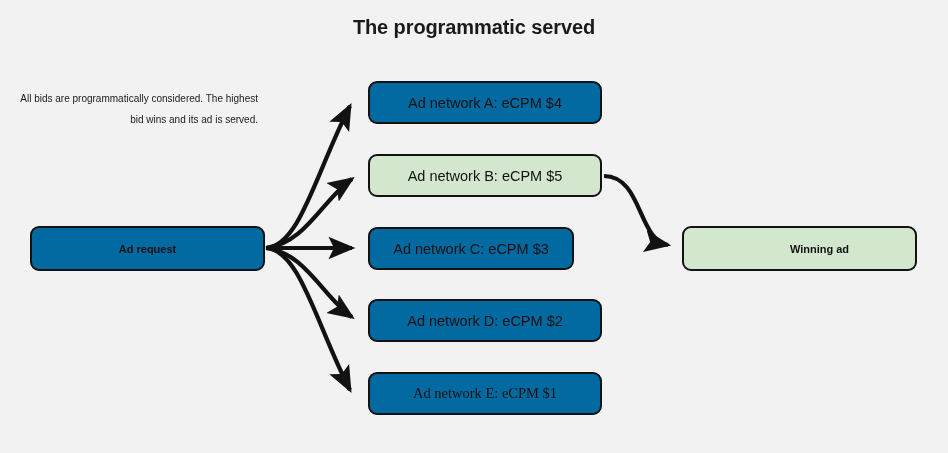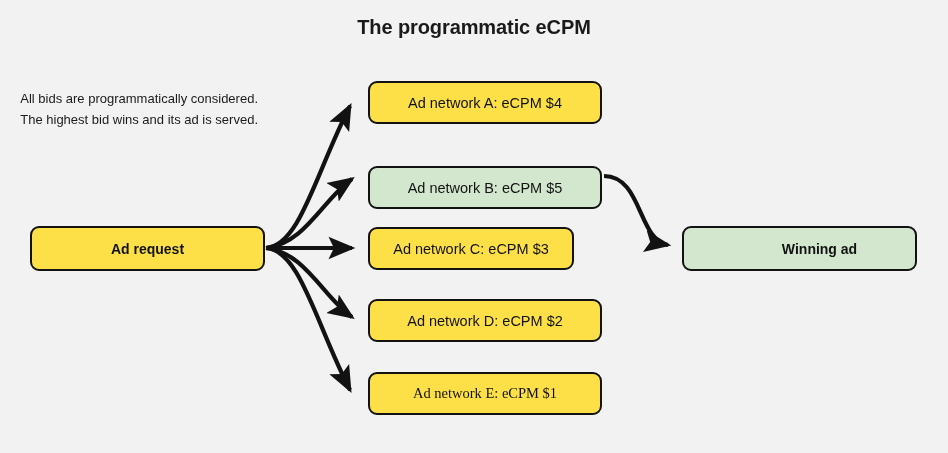--- a/index.html
+++ b/index.html
@@ -37,61 +37,61 @@
     font-weight: bold;
     color: #1a1a1a;
     letter-spacing: -0.1px;
   }
   .note {
     position: absolute;
     left: 8px;
     top: 88px;
     width: 250px;
     text-align: right;
-    font-size: 13px;
+    font-size: 10px;
     line-height: 21px;
     color: #1a1a1a;
   }
   .node {
     position: absolute;
     box-sizing: border-box;
     border: 2px solid #121212;
     border-radius: 9px;
-    background: #fde047;
+    background: #0369a1;
     display: flex;
     align-items: center;
     justify-content: center;
     font-size: 14.5px;
     color: #121212;
   }
   .node.green {
     background: #d3e7ce;
   }
   .node.bold {
     font-weight: bold;
-    font-size: 14px;
+    font-size: 11px;
   }
   .node-label {
     white-space: nowrap;
   }
   
   #node-ad-request { left: 30px;  top: 226px; width: 235px; height: 45px; }
   #node-net-a      { left: 368px; top: 81px;  width: 234px; height: 43px; }
-  #node-net-b      { left: 368px; top: 166px; width: 234px; height: 43px; }
+  #node-net-b      { left: 368px; top: 154px; width: 234px; height: 43px; }
   #node-net-c      { left: 368px; top: 227px; width: 206px; height: 43px; }
   #node-net-d      { left: 368px; top: 299px; width: 234px; height: 43px; }
   #node-net-e      { left: 368px; top: 372px; width: 234px; height: 43px; font-family: Liberation Serif, serif; }
   #node-winning-ad { left: 682px; top: 226px; width: 235px; height: 45px; padding-left: 40px; }
 </style>
 </head>
 <body>
 
 <div id="canvas">
 
-  <div class="title">The programmatic eCPM</div>
+  <div class="title">The programmatic served</div>
 
   <div class="note">All bids are programmatically considered. The highest bid wins and its ad is served.</div>
 
   <svg class="edges" viewBox="0 0 948 453" width="948" height="453">
     <defs>
       <marker id="arrowhead" markerWidth="7" markerHeight="7" refX="5.6" refY="3" orient="auto" markerUnits="strokeWidth">
         <path d="M0,0.35 L6.4,3 L0,5.65 L1.3,3 Z" fill="#121212"></path>
       </marker>
     </defs>
 

